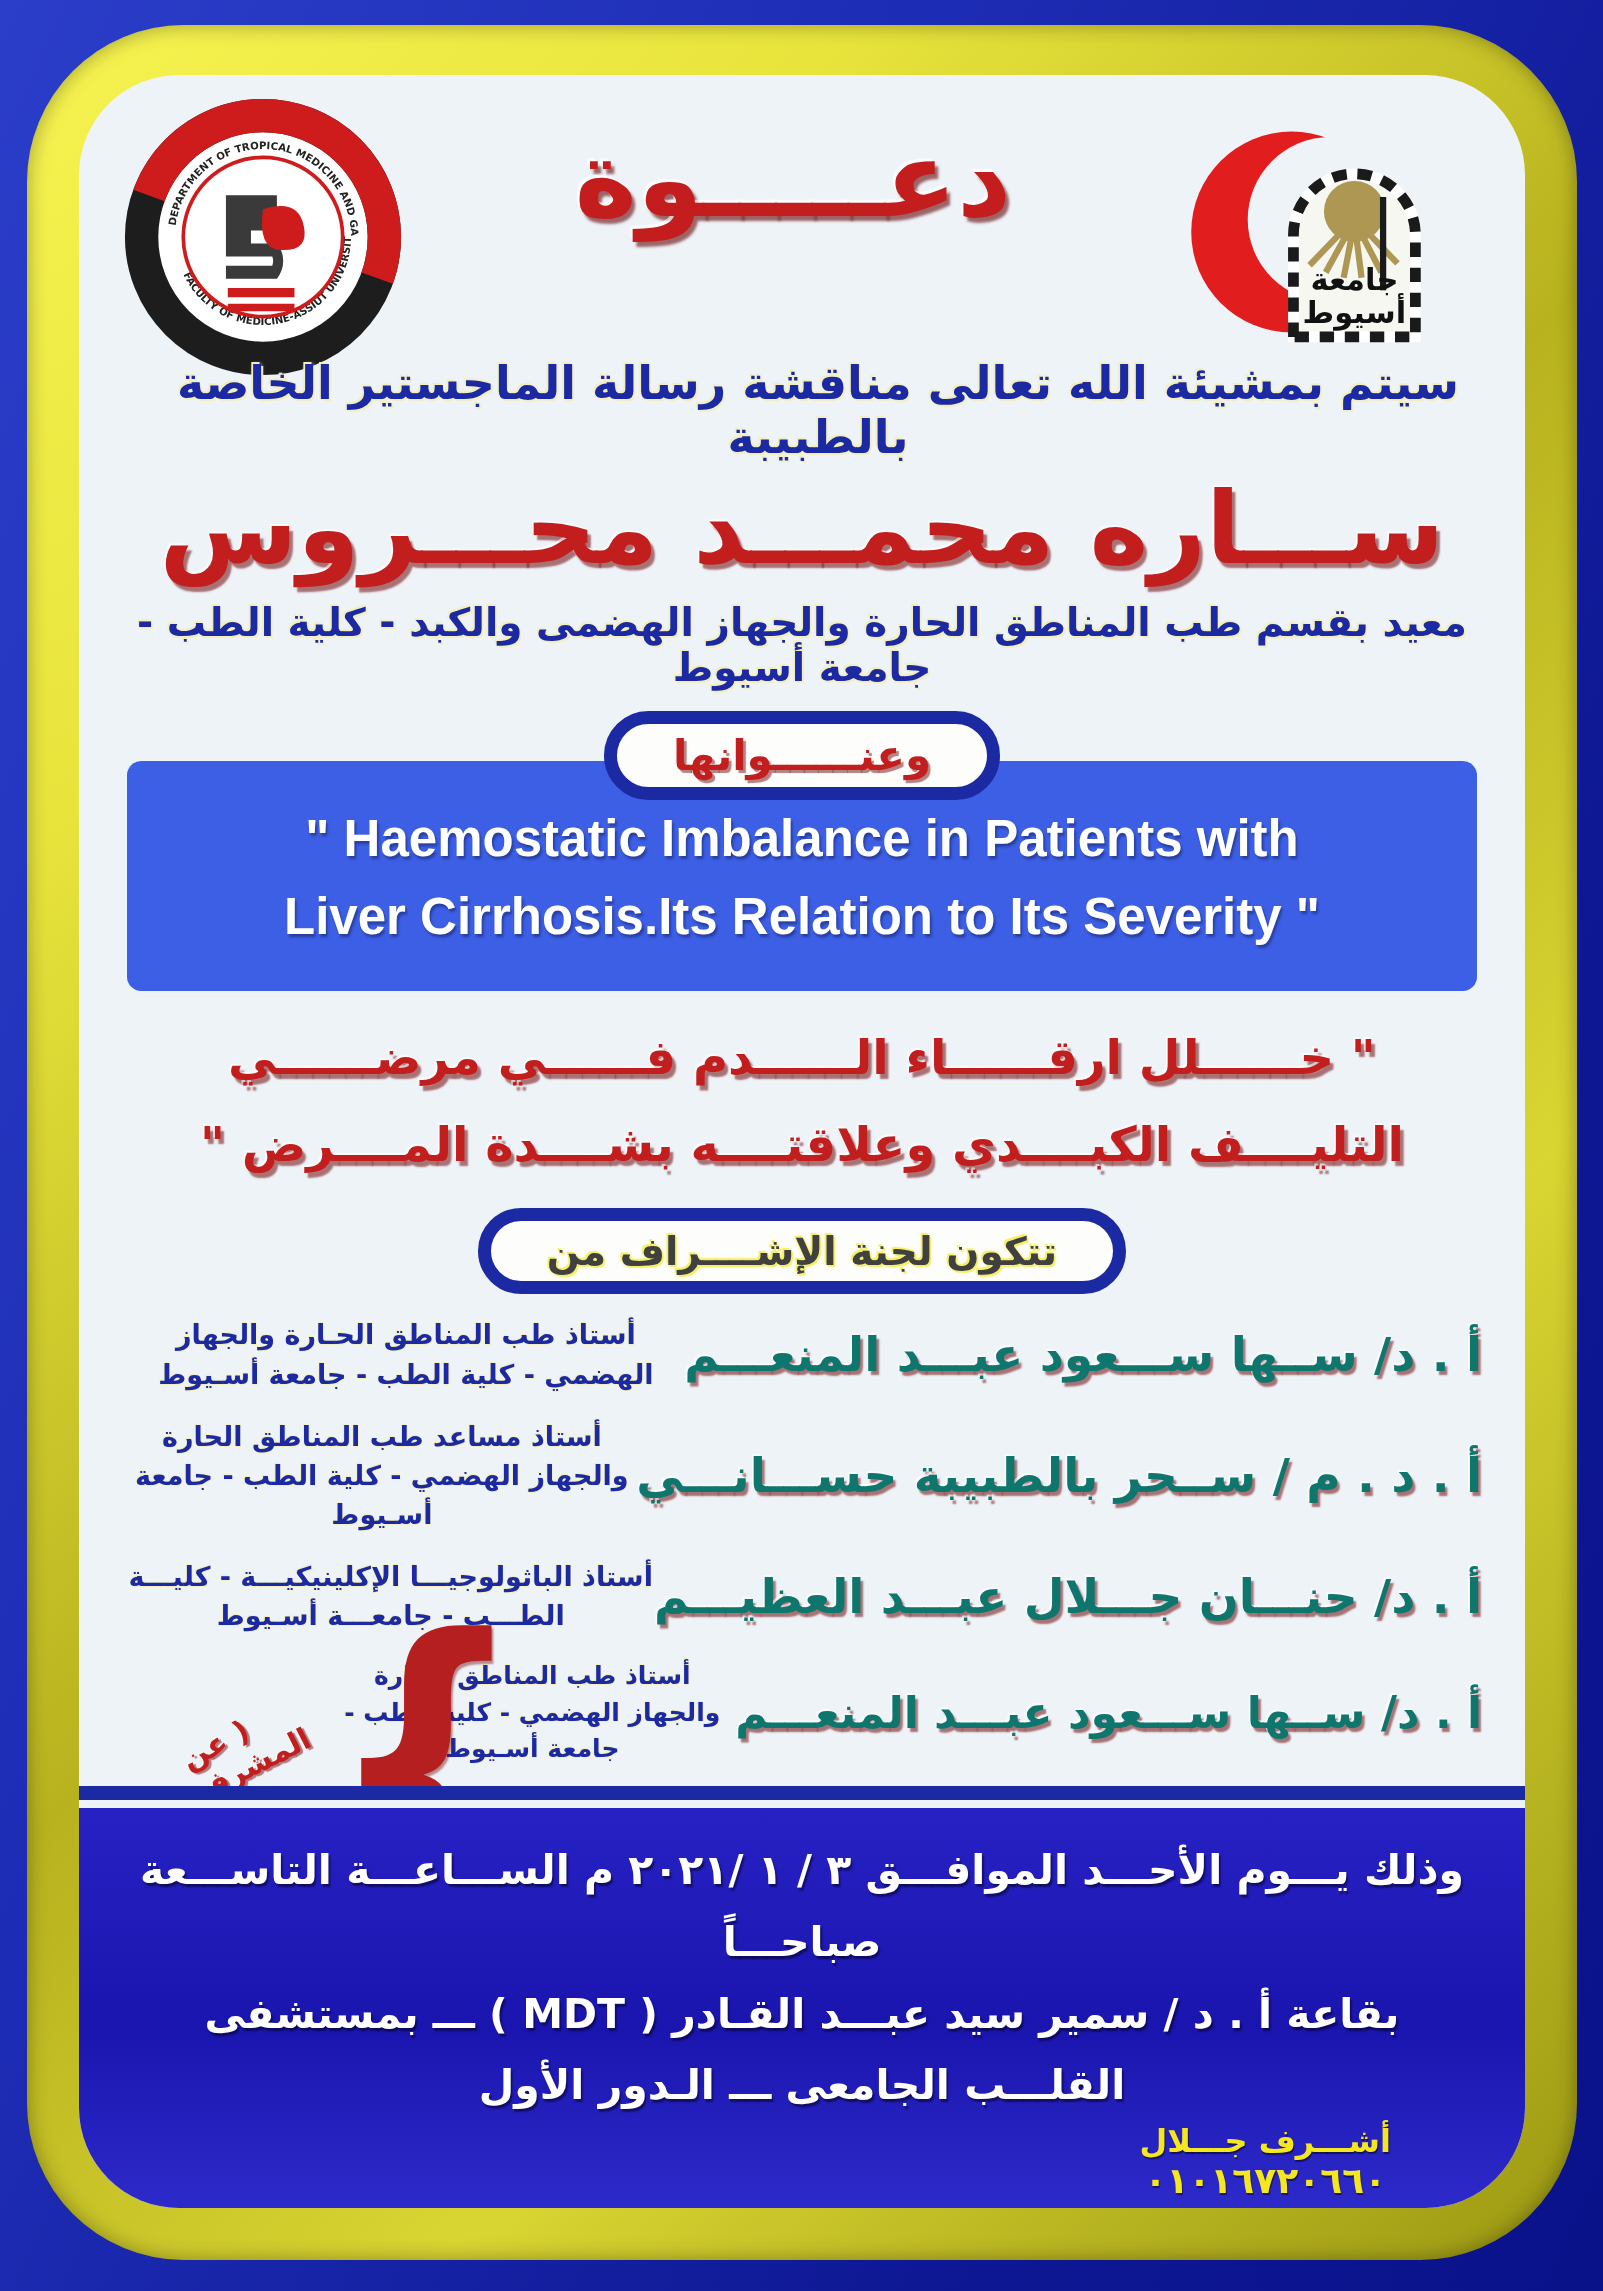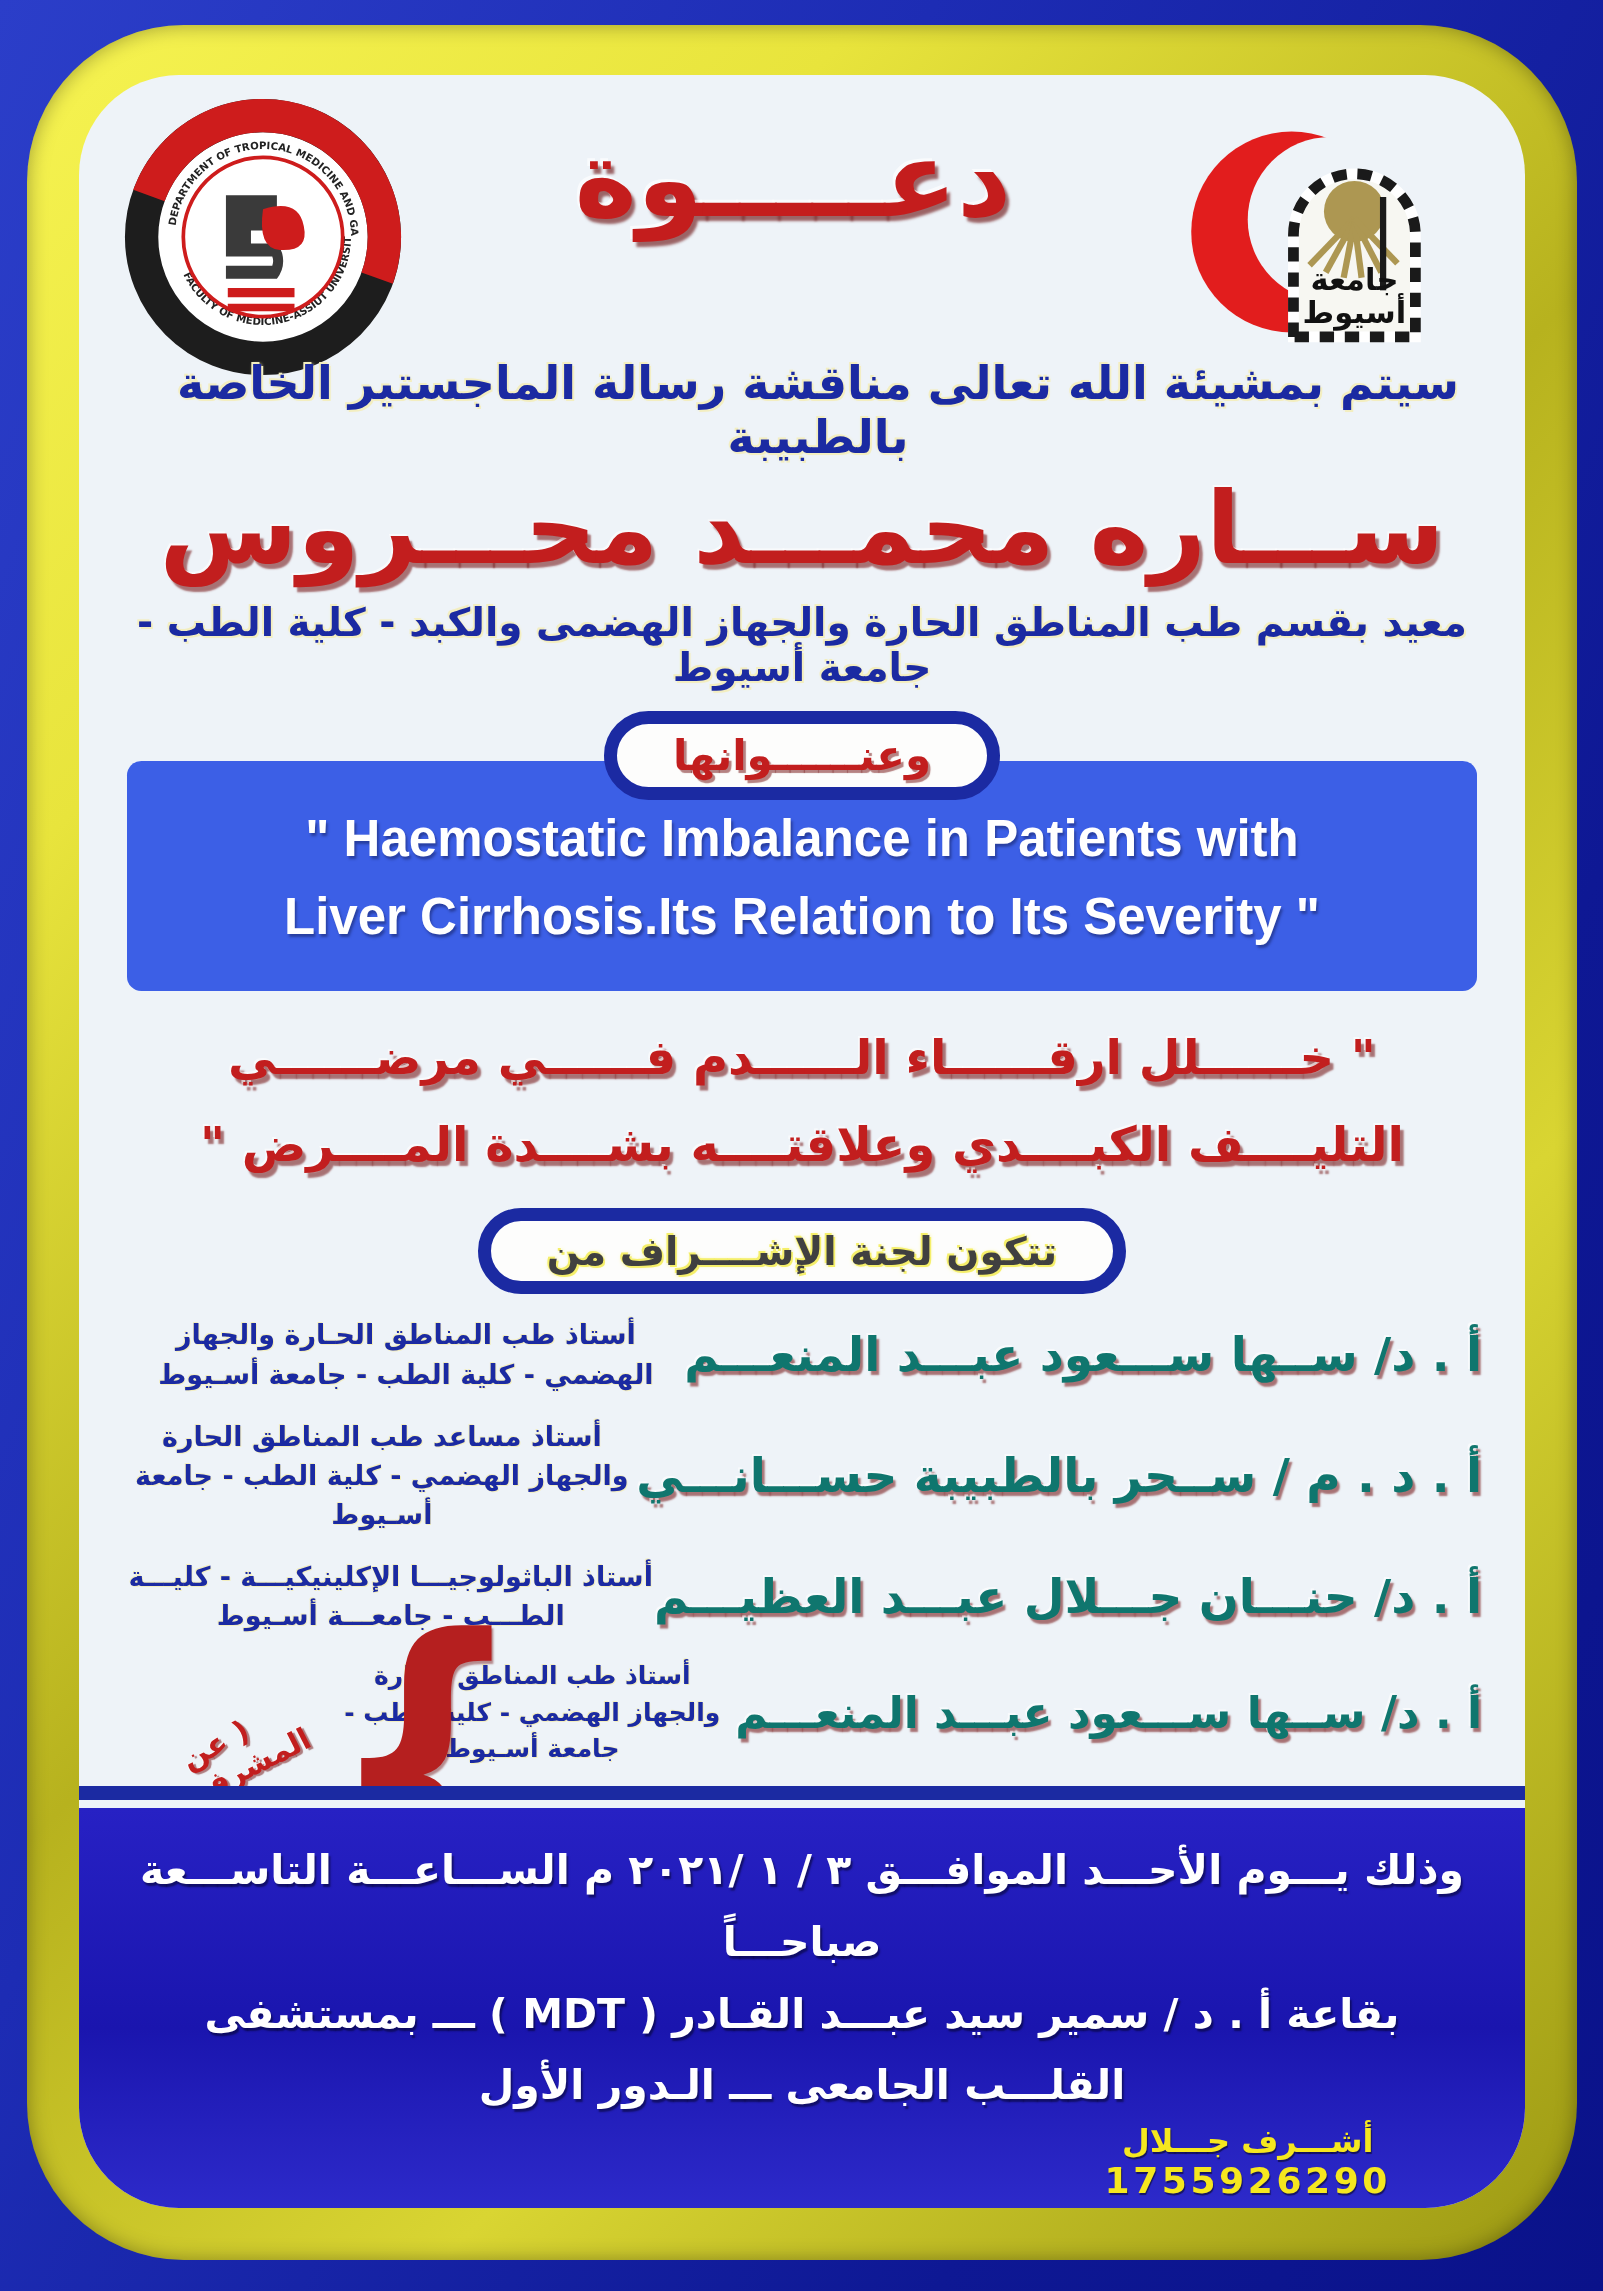--- a/index.html
+++ b/index.html
@@ -220,20 +220,20 @@
     </div>
 
     <div class="footer">
       <div class="sep-bar"></div>
       <div class="sep-gap"></div>
       <div class="footer-band">
         <div class="footer-line">وذلك يـــوم الأحـــد الموافـــق ٣ / ١ /٢٠٢١ م الســـاعـــة التاســـعة صباحـــاً</div>
         <div class="footer-line">بقاعة أ . د / سمير سيد عبـــد القـادر ( MDT ) ـــ بمستشفى القلـــب الجامعى ـــ الـدور الأول</div>
         <div class="contact">
           <div class="contact-name">أشـــرف جـــلال</div>
-          <div class="contact-phone">1755926290</div>
+          <div class="contact-phone">٠١٠١٦٧٢٠٦٦٠</div>
         </div>
       </div>
     </div>
 
   </div>
 </div>
 
 
 </body></html>

